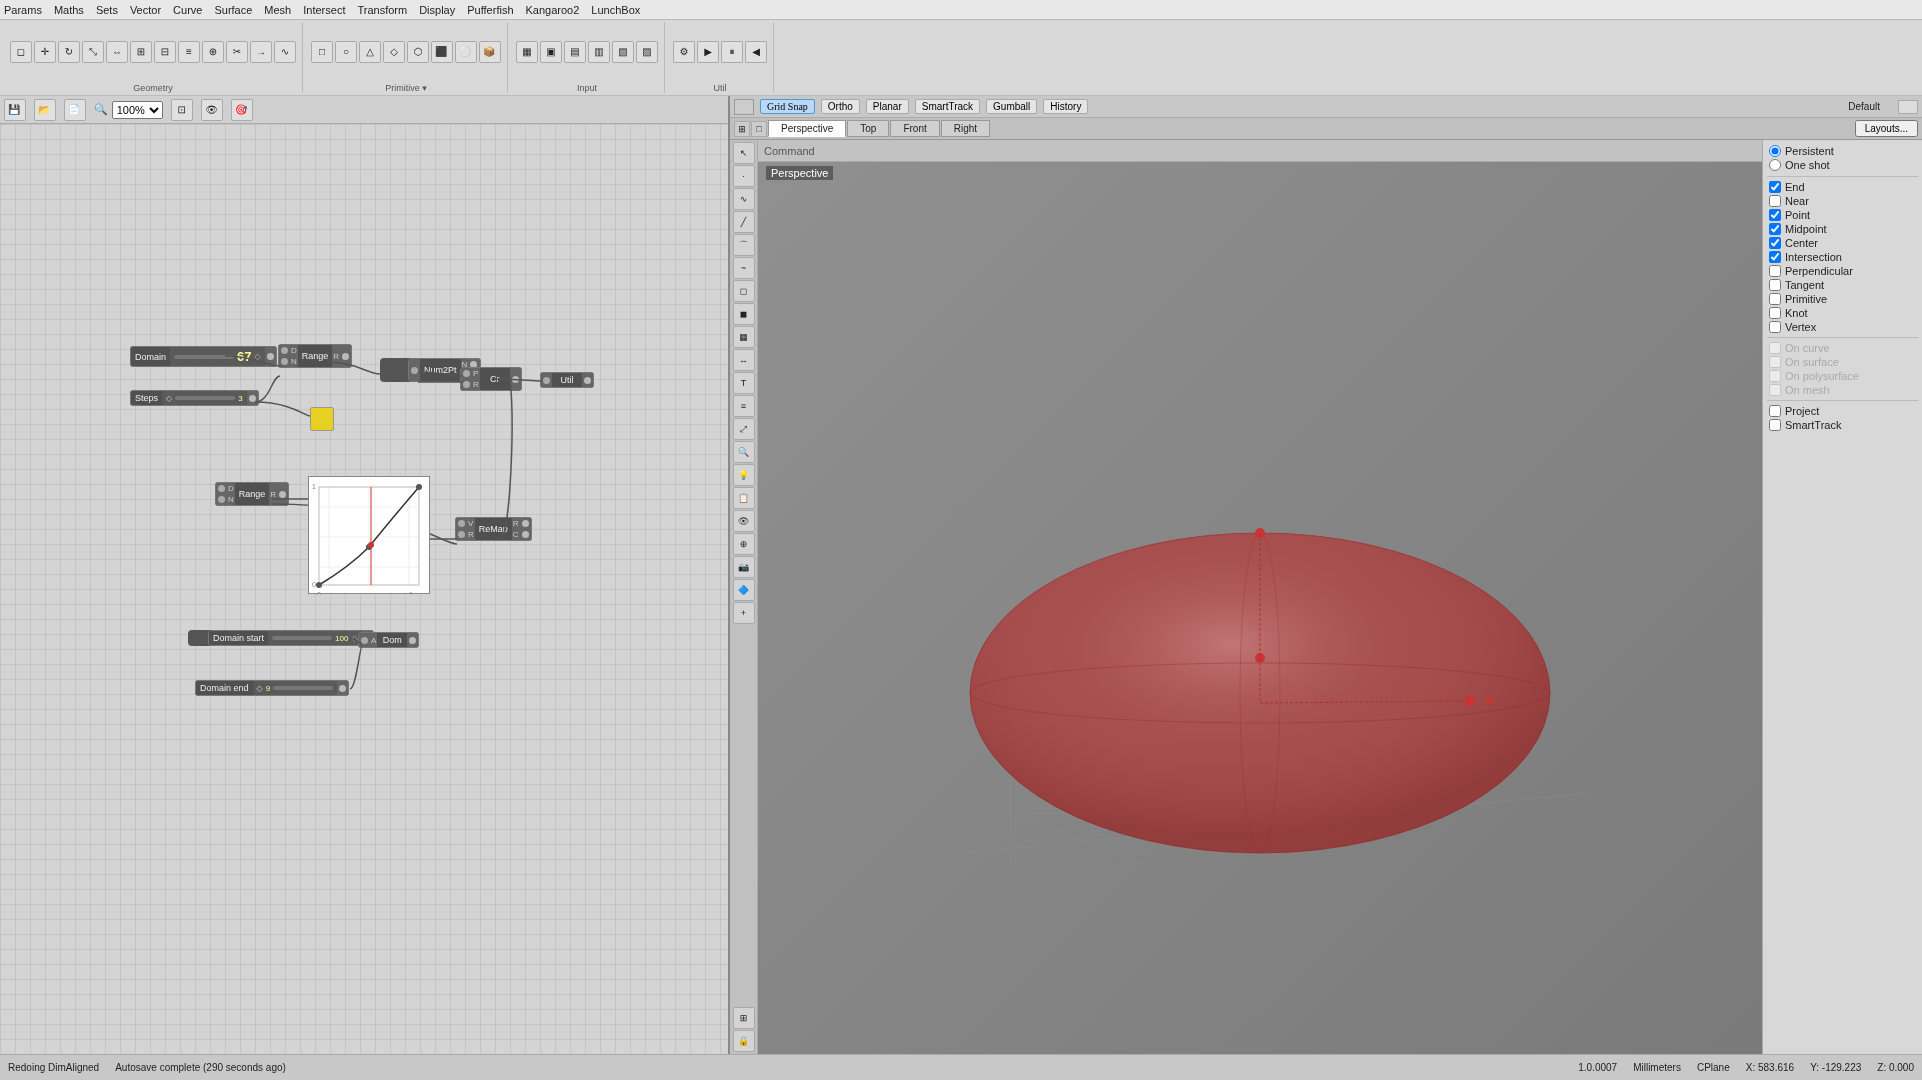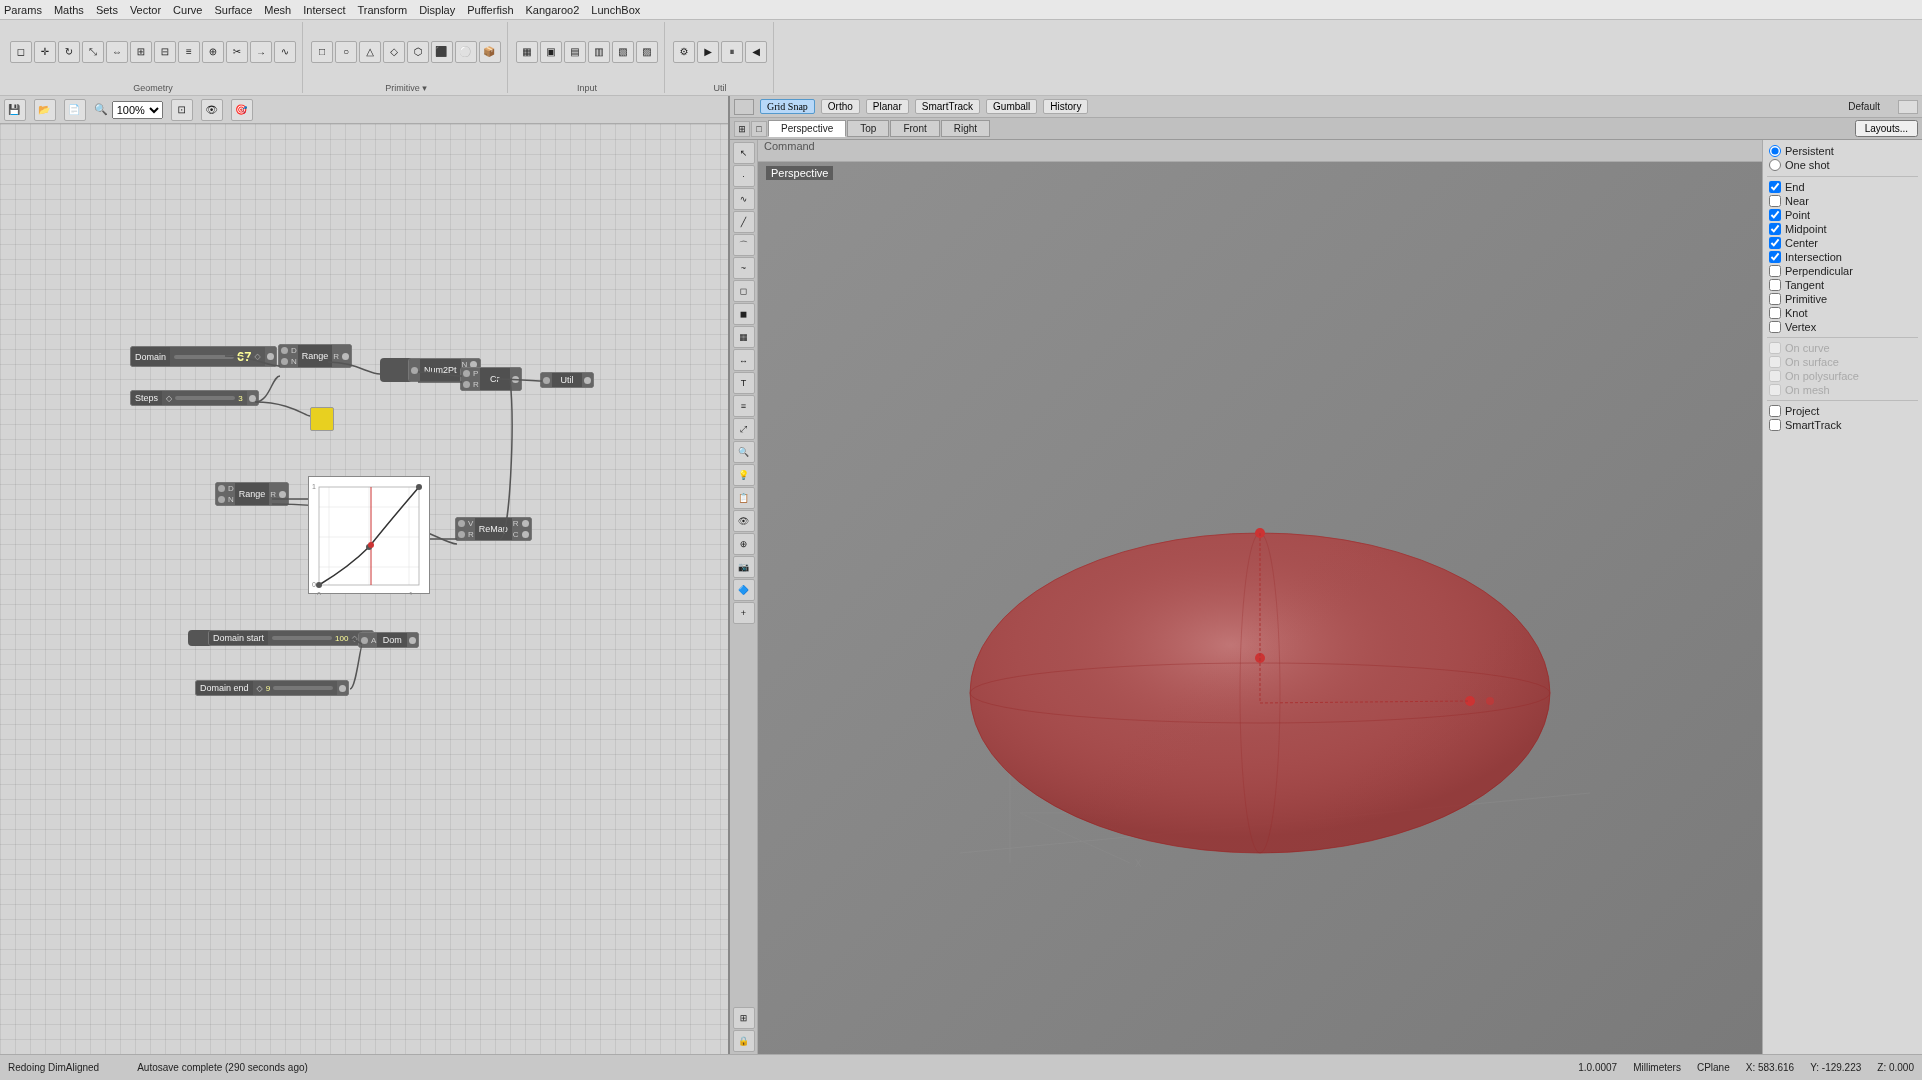--- a/index.html
+++ b/index.html
@@ -53,21 +53,21 @@
 
     
     #rhino-main { display: flex; flex: 1; }
 
     
     #rhino-left-tools { width: 28px; background: #c0c0c0; border-right: 1px solid #aaa; display: flex; flex-direction: column; align-items: center; padding: 2px 0; gap: 1px; overflow: hidden; }
     .rhino-tool { width: 22px; height: 22px; background: #d4d4d4; border: 1px solid #aaa; border-radius: 2px; display: flex; align-items: center; justify-content: center; cursor: pointer; font-size: 9px; }
 
     
     #viewport { flex: 1; position: relative; overflow: hidden; background: #8a8a8a; }
-    #command-box { position: absolute; top: 0; left: 0; right: 0; height: 22px; background: rgba(200,200,200,0.9); border-bottom: 1px solid #aaa; display: flex; padding: 0 6px; font-size: 11px; z-index: 20; }
+    #command-box { position: absolute; top: 0; left: 0; right: 0; height: 22px; background: rgba(200,200,200,0.9); border-bottom: 1px solid #aaa; display: flex; align-items: center; padding: 0 6px; font-size: 11px; z-index: 20; }
 
     
     #viewport-3d { position: absolute; top: 22px; left: 0; right: 0; bottom: 0; display: flex; align-items: center; justify-content: center; background: linear-gradient(135deg, #909090 0%, #7a7a7a 100%); }
 
     
     #snap-panel { width: 160px; background: #d8d8d8; border-left: 1px solid #aaa; overflow-y: auto; padding: 4px; }
     .snap-section { margin-bottom: 4px; }
     .snap-item { display: flex; align-items: center; gap: 4px; padding: 1px 2px; font-size: 11px; cursor: pointer; }
     .snap-item input[type=checkbox], .snap-item input[type=radio] { width: 12px; height: 12px; }
     .snap-item.disabled { color: #aaa; }
@@ -625,21 +625,21 @@
           <input type="checkbox" style="">
           <span>SmartTrack</span>
         </div>
       </div>
     </div>
   </div>
 </div>
 
 <div id="status-bar">
   <span>Redoing DimAligned</span>
-  <span style="flex:1;margin-left:22px;">Autosave complete (290 seconds ago)</span>
+  <span style="flex:1;">Autosave complete (290 seconds ago)</span>
   <span>1.0.0007</span>
   <span>Millimeters</span>
   <span>CPlane</span>
   <span>
     <span>X:</span>
     <span>583.616</span>
   </span>
   <span>
     <span>Y:</span>
     <span>-129.223</span>

